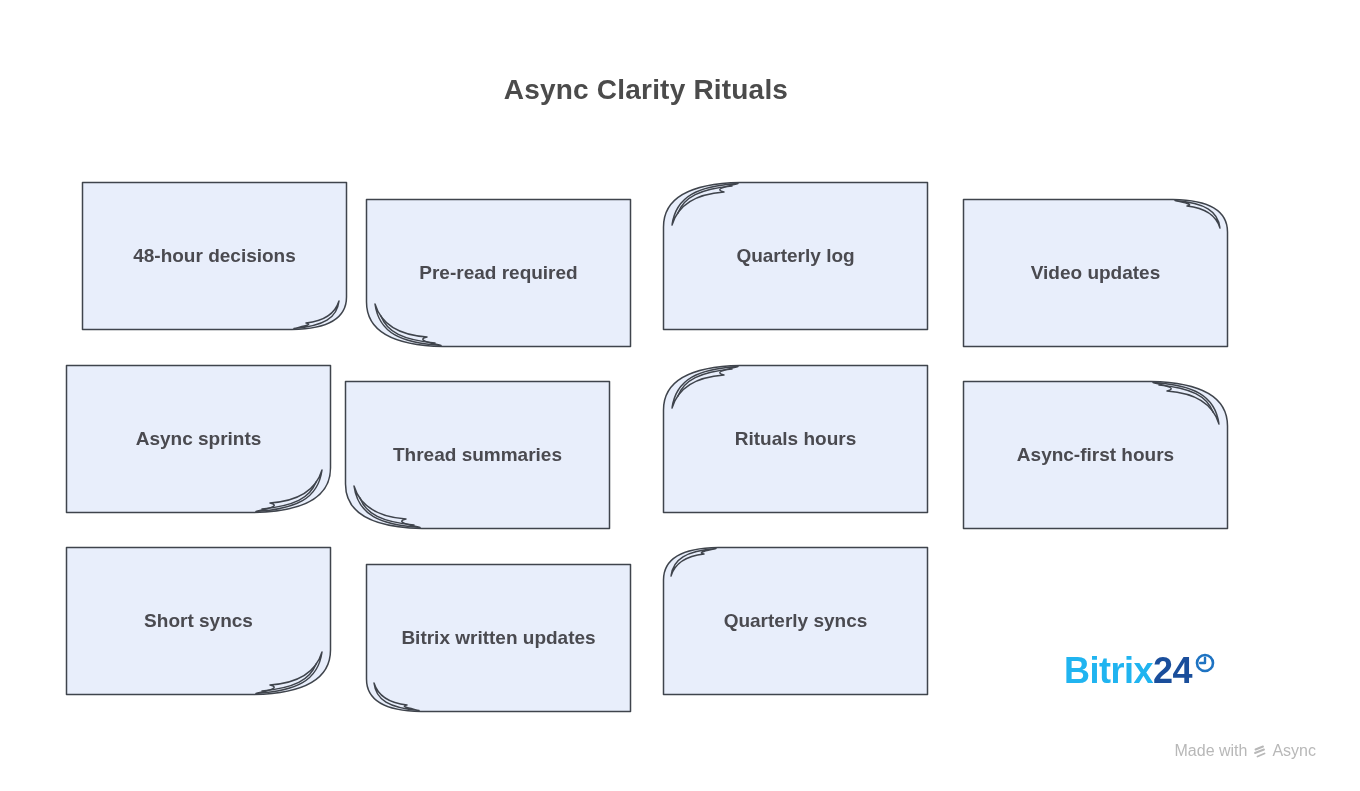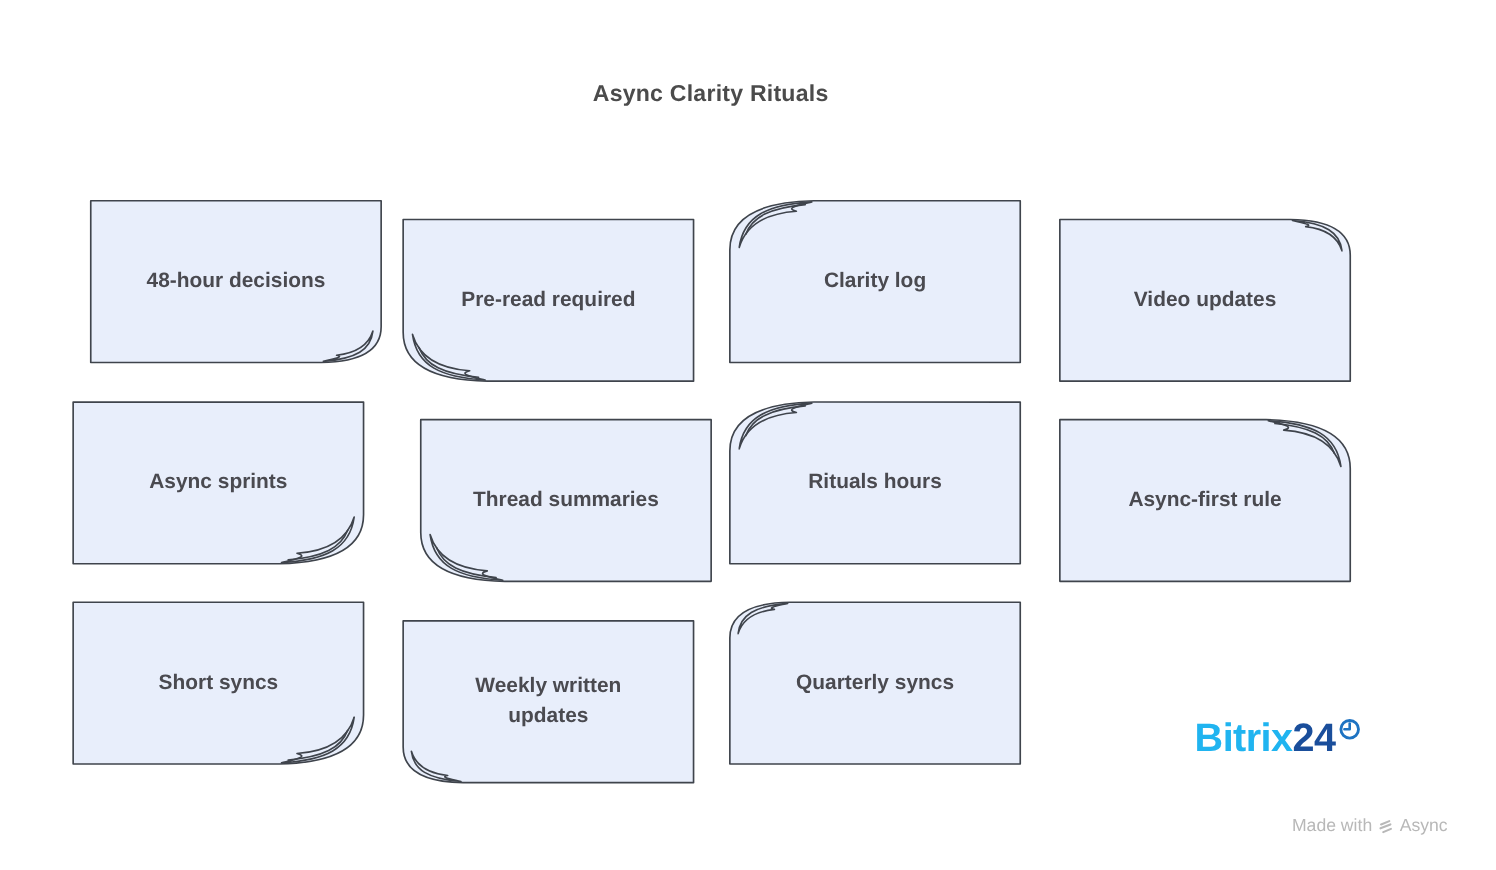--- a/index.html
+++ b/index.html
@@ -18,21 +18,21 @@
   .canvas{
     position:relative;
     width:1360px;height:791px;
     background:#ffffff;
     overflow:hidden;
   }
   .diagram-title{
     position:absolute;
     left:646px;top:74px;
     transform:translateX(-50%);
-    font-size:21px;
+    font-size:28px;
     font-weight:700;
     color:var(--title-text);
     white-space:nowrap;
     letter-spacing:0.2px;
   }
   .note{
     position:absolute;
     width:267px;height:150px;
   }
   .note svg.note-shape{
@@ -54,21 +54,21 @@
     color:var(--label-text);
   }
   .bitrix-logo{
     position:absolute;
     left:1064px;top:650px;
     font-size:36px;
     font-weight:700;
     letter-spacing:-0.5px;
     white-space:nowrap;
   }
-  .bitrix-logo .bx-light{color:var(--bx-light);margin-left:22px;}
+  .bitrix-logo .bx-light{color:var(--bx-light);}
   .bitrix-logo .bx-dark{color:var(--bx-dark);}
   .bitrix-logo svg{
     display:inline-block;
     vertical-align:top;
     margin:3px 0 0 3px;
   }
   .napkin-credit{
     position:absolute;
     right:44px;top:742px;
     font-size:16px;
@@ -114,21 +114,21 @@
       <div class="note" style="left: 662px; top: 181px;">
         <svg width="287" height="170" viewBox="0 0 287 170" class="note-shape">
           <g transform="translate(287,170) scale(-1,-1)">
             <g transform="translate(10,10)" fill="var(--note-fill)" stroke="var(--note-border)" stroke-width="1.5" stroke-linejoin="round">
               <path d="M1.5,1.5 L265.5,1.5 L265.5,104 C265.5,134 237,147.5 189,148.5 L1.5,148.5 Z"></path>
               <path d="M191,147.5 C231,145 253,135 257,106 C251,126 233,137 205,139 C217,142 201,145 191,147.5 Z"></path>
               <path d="M197,145 C229,142 245,134 251,118" fill="none" stroke-linecap="round"></path>
             </g>
           </g>
         </svg>
-        <div class="note-label">Clarity log</div>
+        <div class="note-label">Quarterly log</div>
       </div>
       <div class="note" style="left: 962px; top: 198px;">
         <svg width="287" height="170" viewBox="0 0 287 170" class="note-shape">
           <g transform="translate(0,170) scale(1,-1)">
             <g transform="translate(10,10)" fill="var(--note-fill)" stroke="var(--note-border)" stroke-width="1.5" stroke-linejoin="round">
               <path d="M1.5,1.5 L265.5,1.5 L265.5,116 C265.5,138 245,148 211,148.5 L1.5,148.5 Z"></path>
               <path d="M213,147.5 C243,145 256,137 258,120 C254,133 243,140 225,142 C233,143.5 221,145.5 213,147.5 Z"></path>
             </g>
           </g>
         </svg>
@@ -139,21 +139,21 @@
           <g>
             <g transform="translate(10,10)" fill="var(--note-fill)" stroke="var(--note-border)" stroke-width="1.5" stroke-linejoin="round">
               <path d="M1.5,1.5 L265.5,1.5 L265.5,104 C265.5,134 237,147.5 189,148.5 L1.5,148.5 Z"></path>
               <path d="M191,147.5 C231,145 253,135 257,106 C251,126 233,137 205,139 C217,142 201,145 191,147.5 Z"></path>
               <path d="M197,145 C229,142 245,134 251,118" fill="none" stroke-linecap="round"></path>
             </g>
           </g>
         </svg>
         <div class="note-label">Async sprints</div>
       </div>
-      <div class="note" style="left: 381px; top: 380px;">
+      <div class="note" style="left: 344px; top: 380px;">
         <svg width="287" height="170" viewBox="0 0 287 170" class="note-shape">
           <g transform="translate(287,0) scale(-1,1)">
             <g transform="translate(10,10)" fill="var(--note-fill)" stroke="var(--note-border)" stroke-width="1.5" stroke-linejoin="round">
               <path d="M1.5,1.5 L265.5,1.5 L265.5,104 C265.5,134 237,147.5 189,148.5 L1.5,148.5 Z"></path>
               <path d="M191,147.5 C231,145 253,135 257,106 C251,126 233,137 205,139 C217,142 201,145 191,147.5 Z"></path>
               <path d="M197,145 C229,142 245,134 251,118" fill="none" stroke-linecap="round"></path>
             </g>
           </g>
         </svg>
         <div class="note-label">Thread summaries</div>
@@ -173,21 +173,21 @@
       <div class="note" style="left: 962px; top: 380px;">
         <svg width="287" height="170" viewBox="0 0 287 170" class="note-shape">
           <g transform="translate(0,170) scale(1,-1)">
             <g transform="translate(10,10)" fill="var(--note-fill)" stroke="var(--note-border)" stroke-width="1.5" stroke-linejoin="round">
               <path d="M1.5,1.5 L265.5,1.5 L265.5,104 C265.5,134 237,147.5 189,148.5 L1.5,148.5 Z"></path>
               <path d="M191,147.5 C231,145 253,135 257,106 C251,126 233,137 205,139 C217,142 201,145 191,147.5 Z"></path>
               <path d="M197,145 C229,142 245,134 251,118" fill="none" stroke-linecap="round"></path>
             </g>
           </g>
         </svg>
-        <div class="note-label">Async-first rule</div>
+        <div class="note-label">Async-first hours</div>
       </div>
       <div class="note" style="left: 65px; top: 546px;">
         <svg width="287" height="170" viewBox="0 0 287 170" class="note-shape">
           <g>
             <g transform="translate(10,10)" fill="var(--note-fill)" stroke="var(--note-border)" stroke-width="1.5" stroke-linejoin="round">
               <path d="M1.5,1.5 L265.5,1.5 L265.5,104 C265.5,134 237,147.5 189,148.5 L1.5,148.5 Z"></path>
               <path d="M191,147.5 C231,145 253,135 257,106 C251,126 233,137 205,139 C217,142 201,145 191,147.5 Z"></path>
               <path d="M197,145 C229,142 245,134 251,118" fill="none" stroke-linecap="round"></path>
             </g>
           </g>
@@ -196,21 +196,21 @@
       </div>
       <div class="note" style="left: 365px; top: 563px;">
         <svg width="287" height="170" viewBox="0 0 287 170" class="note-shape">
           <g transform="translate(287,0) scale(-1,1)">
             <g transform="translate(10,10)" fill="var(--note-fill)" stroke="var(--note-border)" stroke-width="1.5" stroke-linejoin="round">
               <path d="M1.5,1.5 L265.5,1.5 L265.5,116 C265.5,138 245,148 211,148.5 L1.5,148.5 Z"></path>
               <path d="M213,147.5 C243,145 256,137 258,120 C254,133 243,140 225,142 C233,143.5 221,145.5 213,147.5 Z"></path>
             </g>
           </g>
         </svg>
-        <div class="note-label">Weekly written updates</div>
+        <div class="note-label">Bitrix written updates</div>
       </div>
       <div class="note" style="left: 662px; top: 546px;">
         <svg width="287" height="170" viewBox="0 0 287 170" class="note-shape">
           <g transform="translate(287,170) scale(-1,-1)">
             <g transform="translate(10,10)" fill="var(--note-fill)" stroke="var(--note-border)" stroke-width="1.5" stroke-linejoin="round">
               <path d="M1.5,1.5 L265.5,1.5 L265.5,116 C265.5,138 245,148 211,148.5 L1.5,148.5 Z"></path>
               <path d="M213,147.5 C243,145 256,137 258,120 C254,133 243,140 225,142 C233,143.5 221,145.5 213,147.5 Z"></path>
             </g>
           </g>
         </svg>

